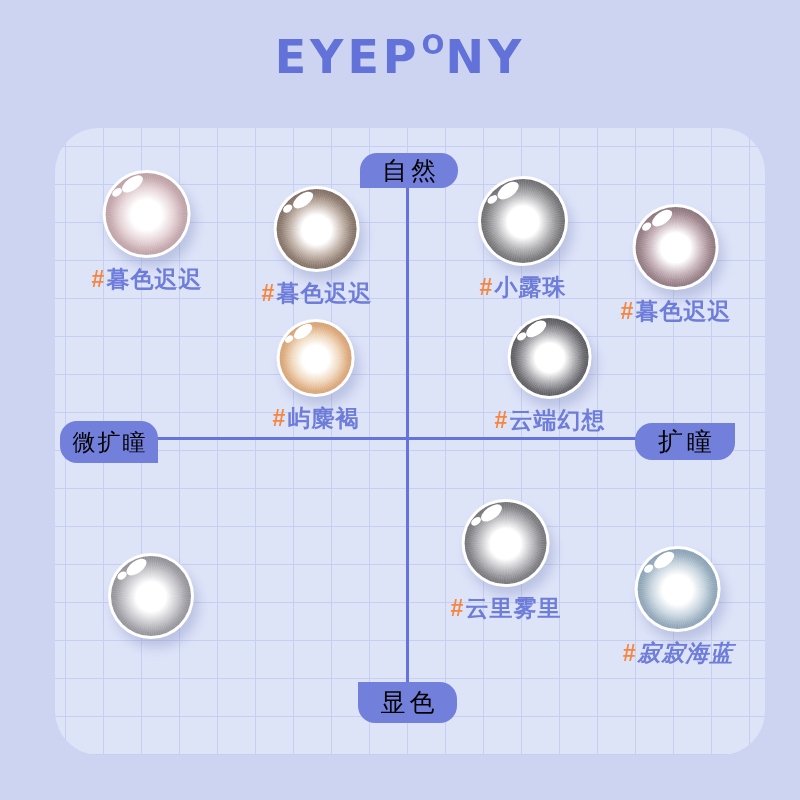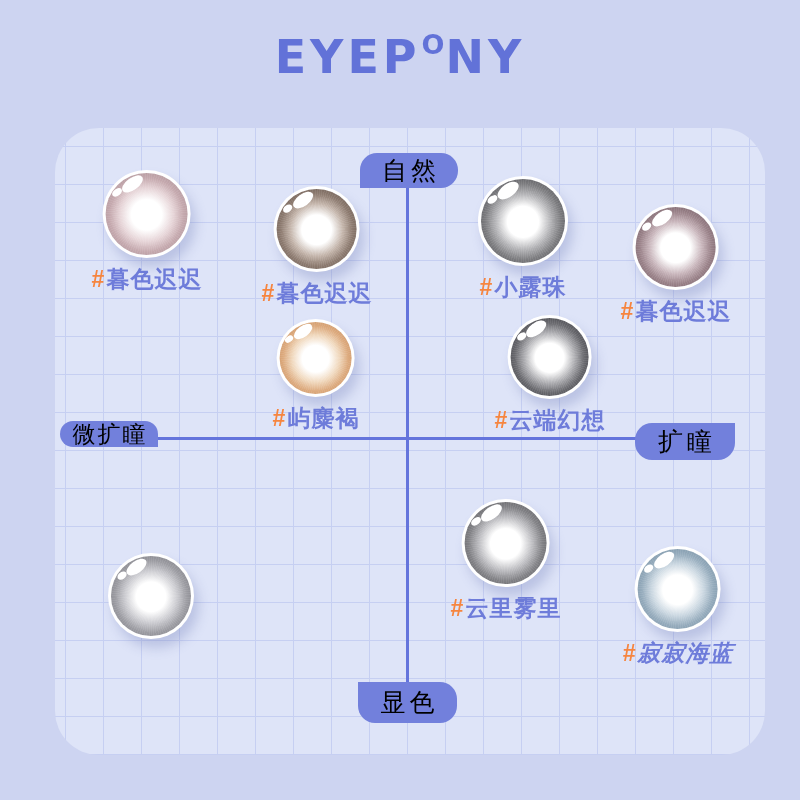--- a/index.html
+++ b/index.html
@@ -34,21 +34,21 @@
   .axis{position:absolute;background:var(--axis-line);}
   .axis-v{left:406px;top:186px;width:3px;height:498px;}
   .axis-h{left:157px;top:437px;width:480px;height:3px;}
   .badge{
     position:absolute;background:var(--badge);color:#000000;font-weight:normal;
     display:flex;align-items:center;justify-content:center;
     letter-spacing:4px;font-size:25px;text-indent:4px;
   }
   .badge-top{left:360px;top:153px;width:98px;height:35px;border-radius:17px 17px 17px 0;}
   .badge-bottom{left:358px;top:682px;width:99px;height:41px;border-radius:0 17px 17px 17px;}
-  .badge-left{left:60px;top:421px;width:98px;height:26px;border-radius:17px 17px 0 17px;font-size:23px;letter-spacing:2px;text-indent:2px;}
+  .badge-left{left:60px;top:421px;width:98px;height:42px;border-radius:17px 17px 0 17px;font-size:23px;letter-spacing:2px;text-indent:2px;}
   .badge-right{left:635px;top:423px;width:100px;height:37px;border-radius:17px 0 17px 17px;}
   .lens{
     position:absolute;display:flex;flex-direction:column;align-items:center;
     transform:translateX(-50%);
   }
   .ball{
     position:relative;width:var(--d);height:var(--d);border-radius:50%;
     background:#fff;box-shadow:5px 9px 12px rgba(112,124,185,.32);
   }
   .iris{

